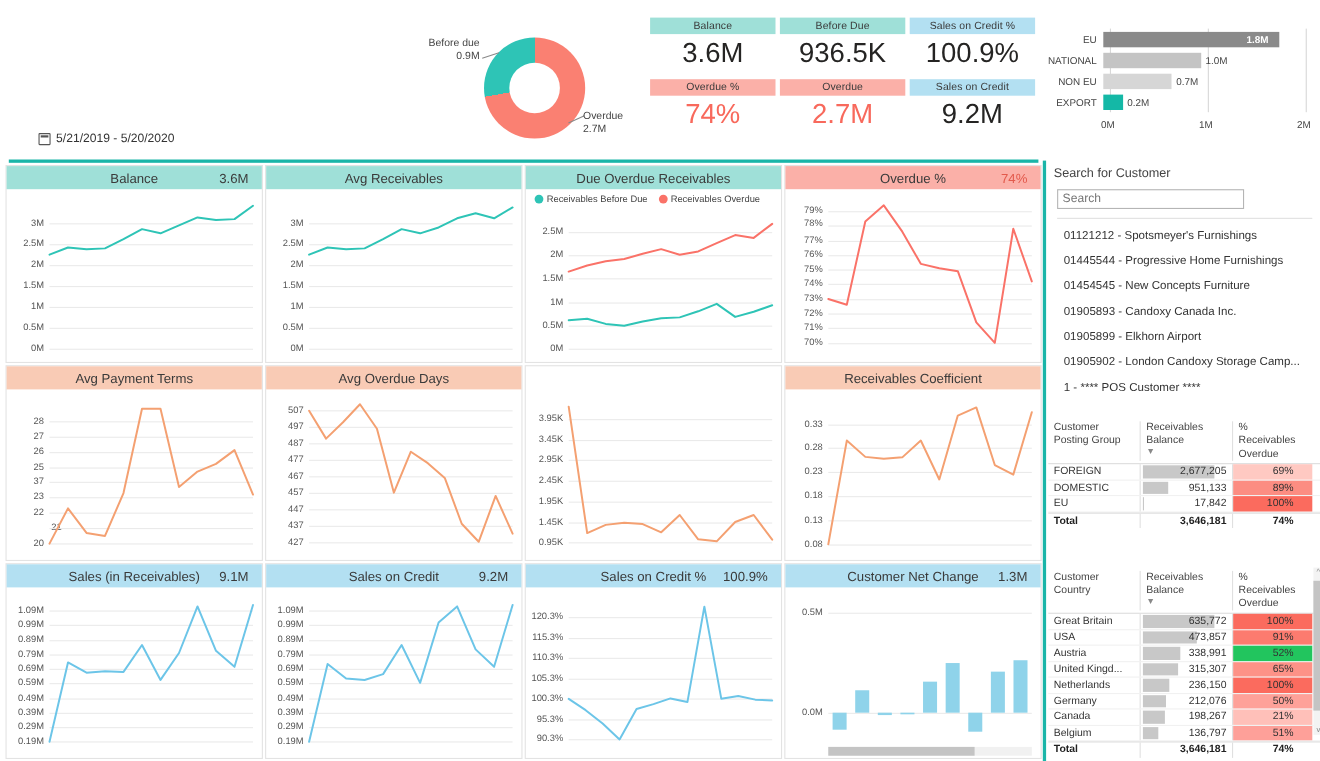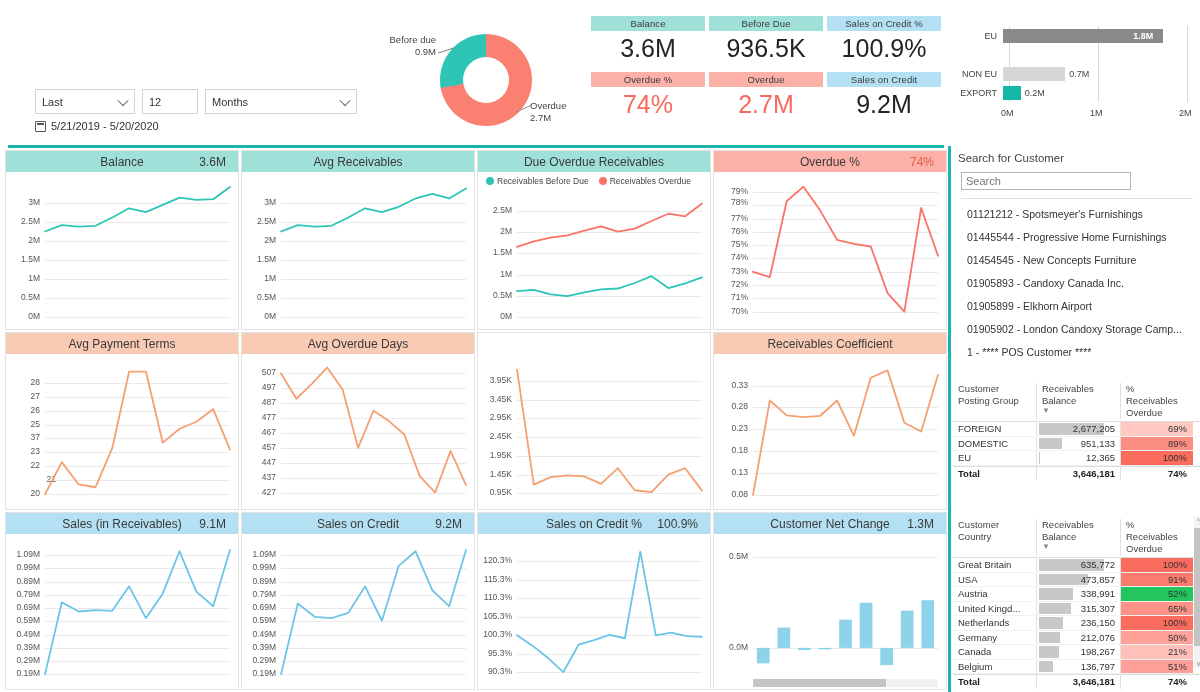--- a/index.html
+++ b/index.html
@@ -129,48 +129,35 @@
   .tr { display: flex; height: 14.5px; font-size: 9.5px; color: #333; align-items: center;
         border-bottom: 1px solid #f1f1f1; }
   .tr.total { font-weight: bold; border-bottom: none; border-top: 1px solid #ddd; color: #222; }
   .td0 { width: 84px; padding-left: 5px; border-right: 1px solid #e0e0e0; overflow: hidden;
          white-space: nowrap; height: 100%; display:flex; align-items:center; }
   .td1 { width: 84px; position: relative; height: 100%; display: flex; align-items: center;
          justify-content: flex-end; padding-right: 5px; border-right: 1px solid #e0e0e0; }
   .td1 .bar { position: absolute; left: 2px; top: 1px; bottom: 1px; background: #c8c8c8; }
   .td1 .num { position: relative; z-index: 1; }
   .td2 { width: 72px; height: 100%; display: flex; align-items: center; justify-content: flex-end;
-         padding-right: 6px; }
+         padding-right: 17px; }
   .scrollbar { position: absolute; right: 2px; width: 9px; background: #f3f3f3; }
   .scrollbar .thumb { position: absolute; left: 0; width: 9px; background: #c4c4c4; }
   .sc-arrow { position: absolute; left: 1px; width: 7px; height: 7px; color: #888; font-size: 7px;
               text-align: center; line-height: 7px; }
   .hscroll { position: absolute; height: 8px; background: #f1f1f1; }
   .hscroll .thumb { position: absolute; top: 0; height: 8px; background: #c4c4c4; }
 </style>
 </head>
 <body>
 
 <div class="page">
 
   <div class="header">
 
-    <div class="filter-row">
-      <div class="sel w1">
-        <span>Last</span>
-        <span class="chev"></span>
-      </div>
-      <div class="sel w2">
-        <span>12</span>
-      </div>
-      <div class="sel w3">
-        <span>Months</span>
-        <span class="chev"></span>
-      </div>
-    </div>
 
     <div class="daterange">
       <span class="cal-icon"></span>
       <span>5/21/2019 - 5/20/2020</span>
     </div>
 
     <div class="donut-wrap">
       <div class="donut"></div>
       <div class="lead-before"></div>
       <div class="lead-over"></div>
@@ -216,20 +203,25 @@
       </div>
 
     <div class="topbars" id="topbars">
         <div class="tb-gl" style="left: 64px; top: 4px; height: 76px;"></div>
         <div class="tb-gl" style="left: 153px; top: 4px; height: 76px;"></div>
         <div class="tb-gl" style="left: 242px; top: 4px; height: 76px;"></div>
         <div class="tb-row" style="top: 6px; width: 250px;">
           <div class="tb-name">EU</div>
           <div class="tb-bar" style="width: 160.2px; background: rgb(138, 138, 138);"></div>
           <div class="tb-val" style="margin-left: -34px; color: rgb(255, 255, 255); font-weight: bold;">1.8M</div>
+        </div>
+        <div class="tb-row" style="top: 25px; width: 250px;">
+          <div class="tb-name">NATIONAL</div>
+          <div class="tb-bar" style="width: 89px; background: rgb(196, 196, 196);"></div>
+          <div class="tb-val">1.0M</div>
         </div>
         <div class="tb-row" style="top: 44px; width: 250px;">
           <div class="tb-name">NON EU</div>
           <div class="tb-bar" style="width: 62.3px; background: rgb(214, 214, 214);"></div>
           <div class="tb-val">0.7M</div>
         </div>
         <div class="tb-row" style="top: 63px; width: 250px;">
           <div class="tb-name">EXPORT</div>
           <div class="tb-bar" style="width: 17.8px; background: rgb(20, 184, 166);"></div>
           <div class="tb-val">0.2M</div>
@@ -600,21 +592,21 @@
             <div class="td1">
               <div class="bar" style="width: 28.08%;"></div>
               <span class="num">951,133</span>
             </div>
             <div class="td2" style="background: rgb(252, 141, 130);">89%</div>
           </div>
           <div class="tr">
             <div class="td0">EU</div>
             <div class="td1">
               <div class="bar" style="width: 0.78%;"></div>
-              <span class="num">12,365</span>
+              <span class="num">17,842</span>
             </div>
             <div class="td2" style="background: rgb(251, 107, 94);">100%</div>
           </div>
           <div class="tr total">
             <div class="td0">Total</div>
             <div class="td1">
               <span class="num">3,646,181</span>
             </div>
             <div class="td2">74%</div>
           </div>

